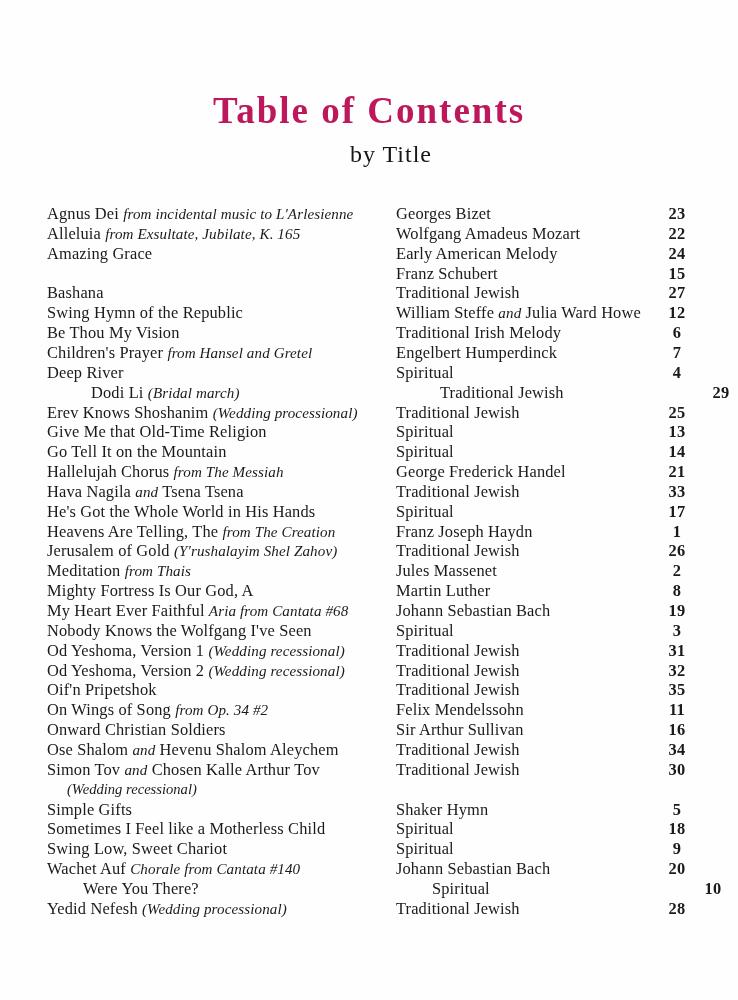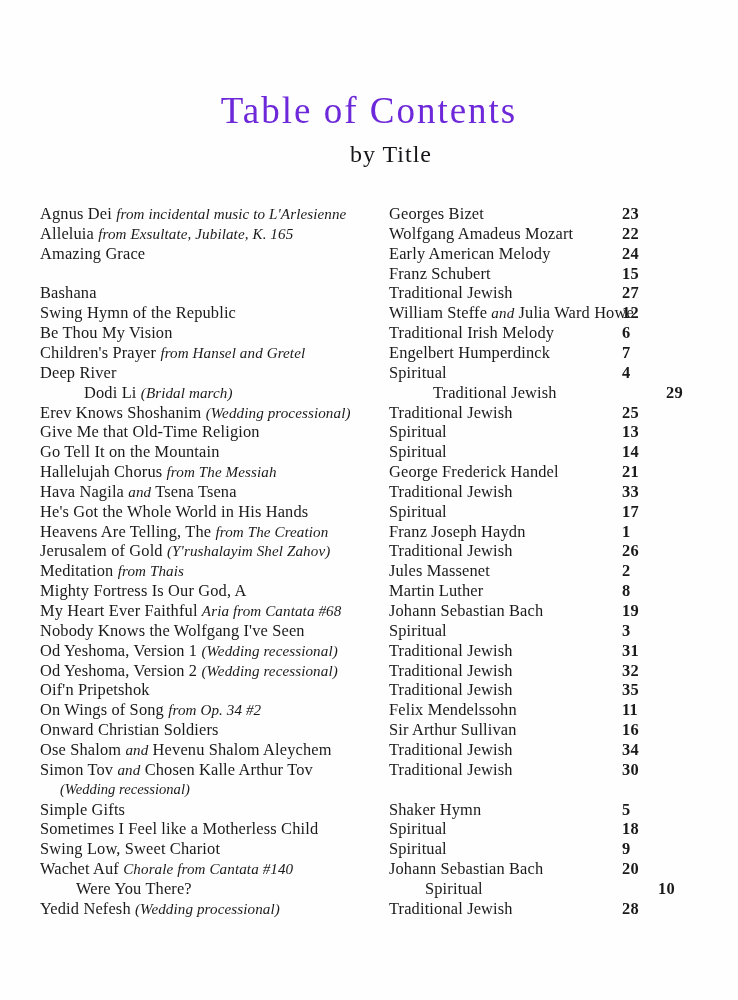--- a/index.html
+++ b/index.html
@@ -24,40 +24,40 @@
   #heading-block {
     position: absolute;
     top: 92px;
     left: 0;
     width: 738px;
     text-align: center;
   }
   #main-title {
     font-size: 37px;
     letter-spacing: 2.0px;
-    font-weight: 400;
+    font-weight: 700;
     line-height: 1.0;
-    color: #6d28d9;
+    color: #be185d;
     white-space: pre;
   }
   #sub-title {
     margin-top: 13px;
     font-size: 24px;
     letter-spacing: 1.0px;
     font-weight: 400;
     line-height: 1.0;
     color: #16161a;
     margin-left: 44px;
   }
 
   
   #toc {
     position: absolute;
     top: 204px;
-    left: 2px;
+    left: 9px;
     width: 698px;
     padding-left: 26px;
   }
   .entry {
     position: relative;
     height: 19.85px;
   }
 
   .title-cell {
     position: absolute;
@@ -77,21 +77,21 @@
     font-size: 16.4px;
     line-height: 19.85px;
     white-space: nowrap;
     letter-spacing: 0.15px;
   }
   .page-cell {
     position: absolute;
     left: 620px;
     top: 0;
     width: 96px;
-    text-align: left;
+    text-align: center;
     font-size: 16.4px;
     line-height: 19.85px;
     font-weight: 700;
     letter-spacing: 0.2px;
   }
 
   .ital {
     font-style: italic;
     font-size: 15.1px;
     letter-spacing: 0.1px;

